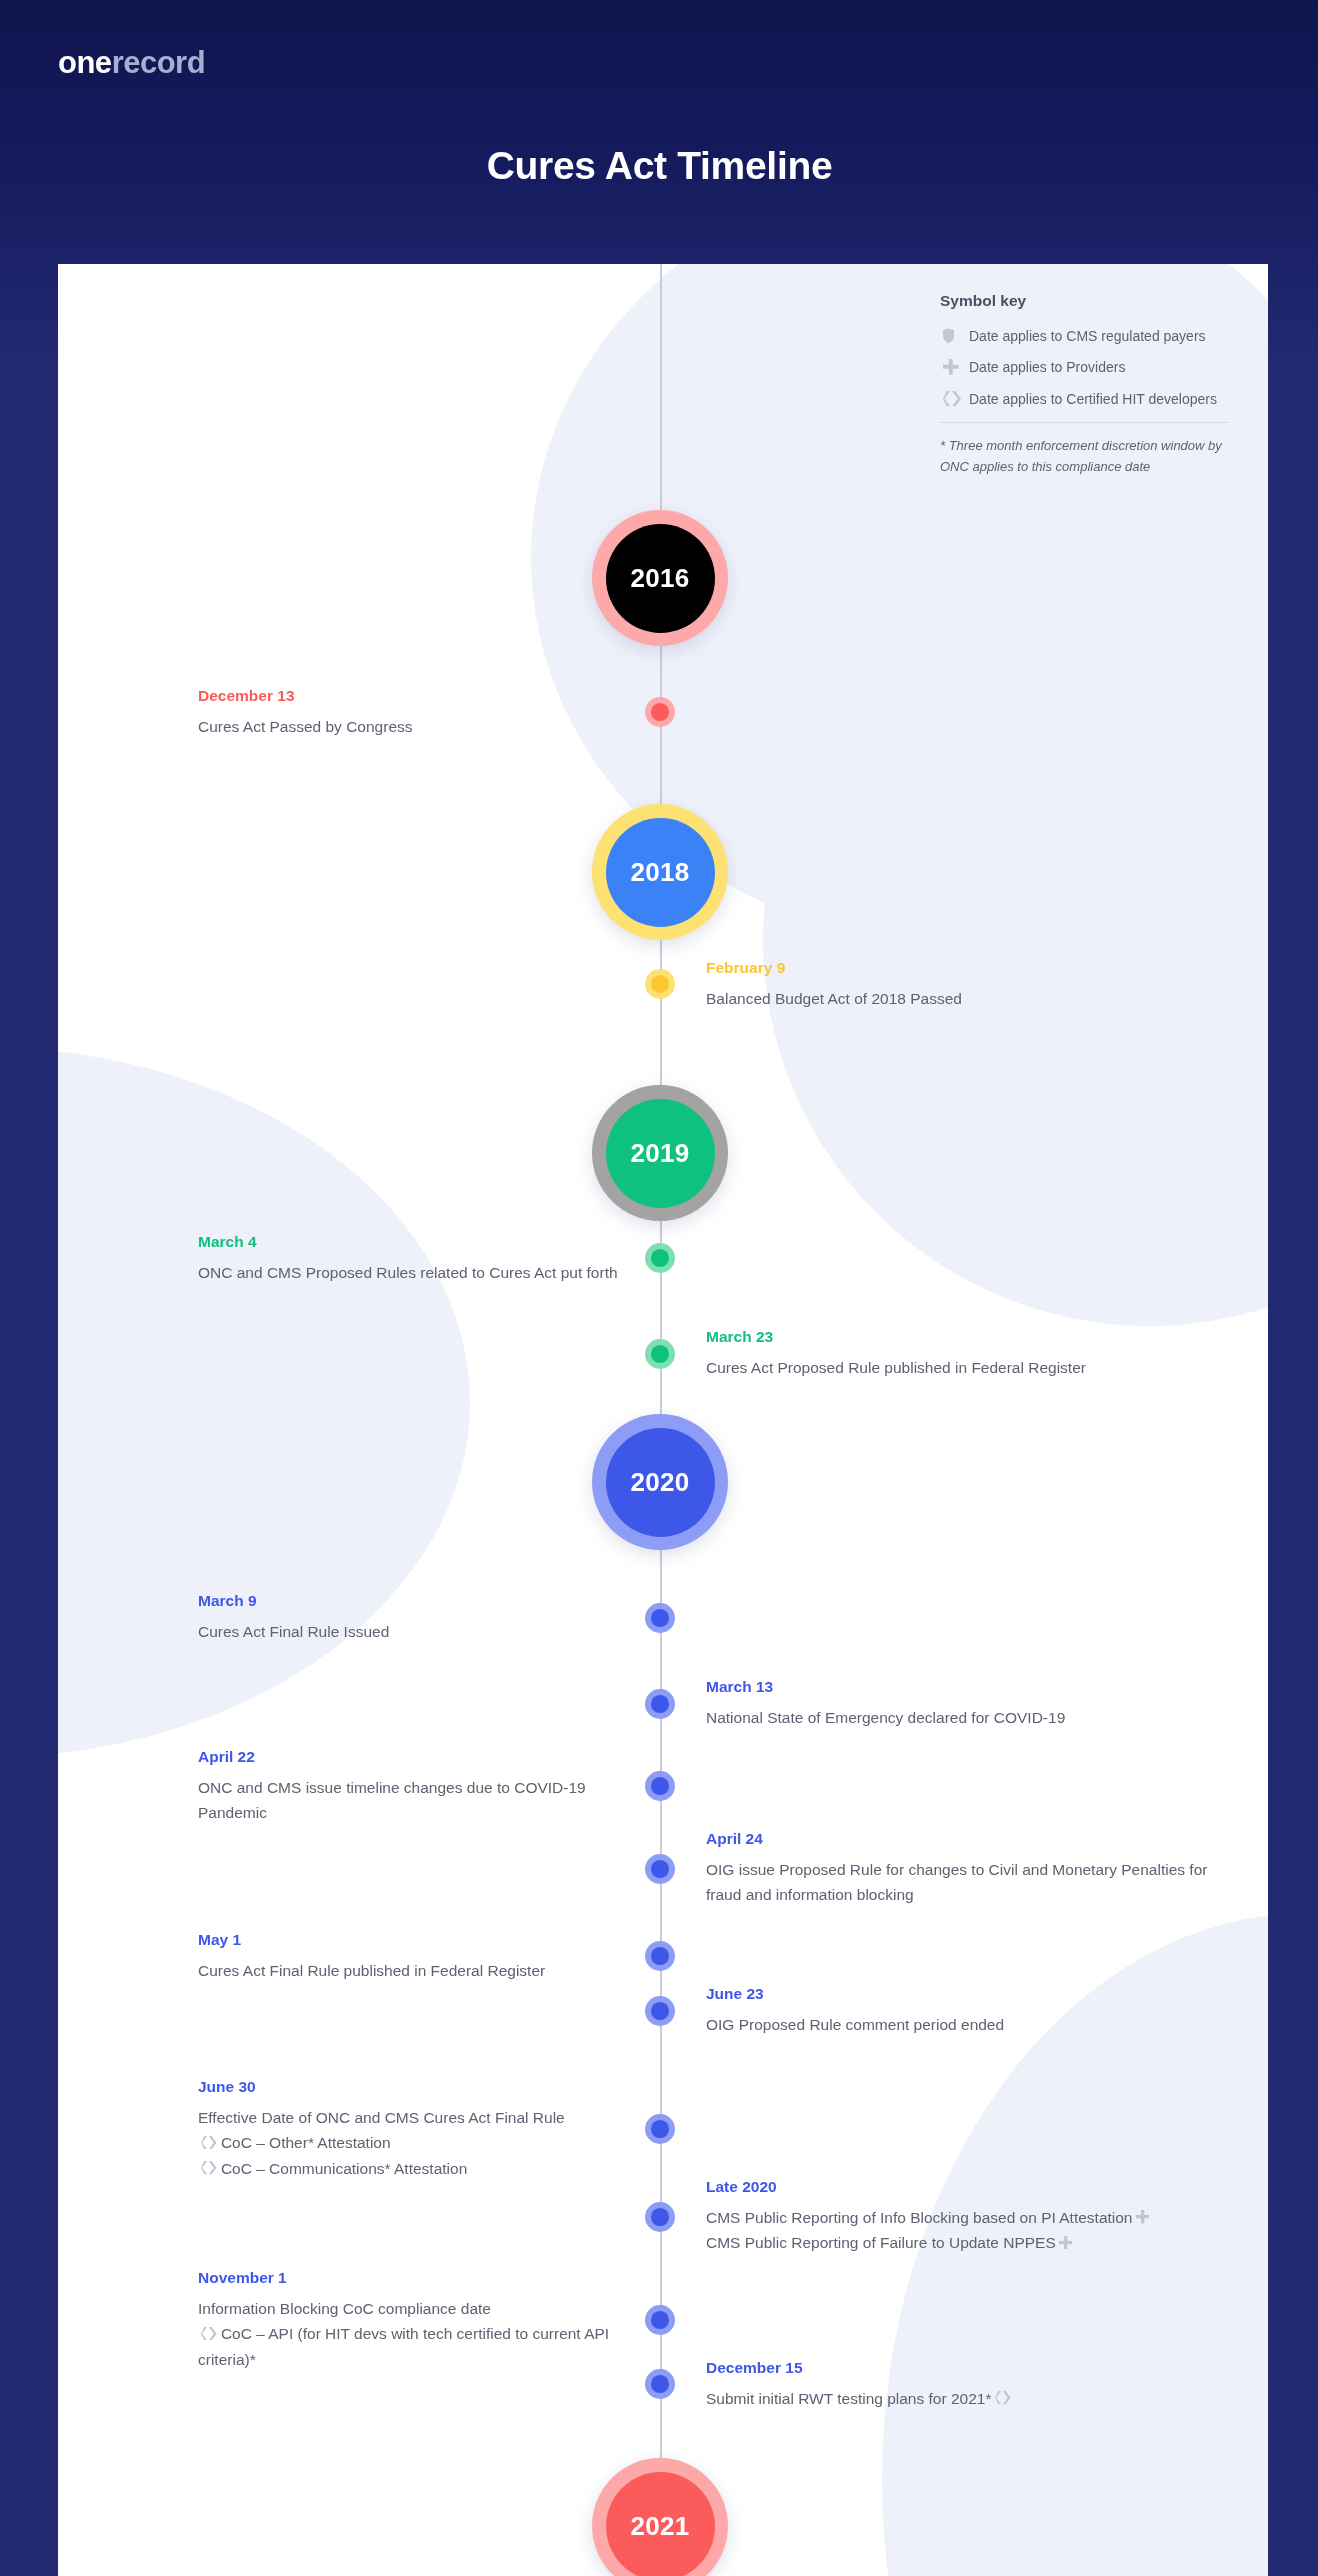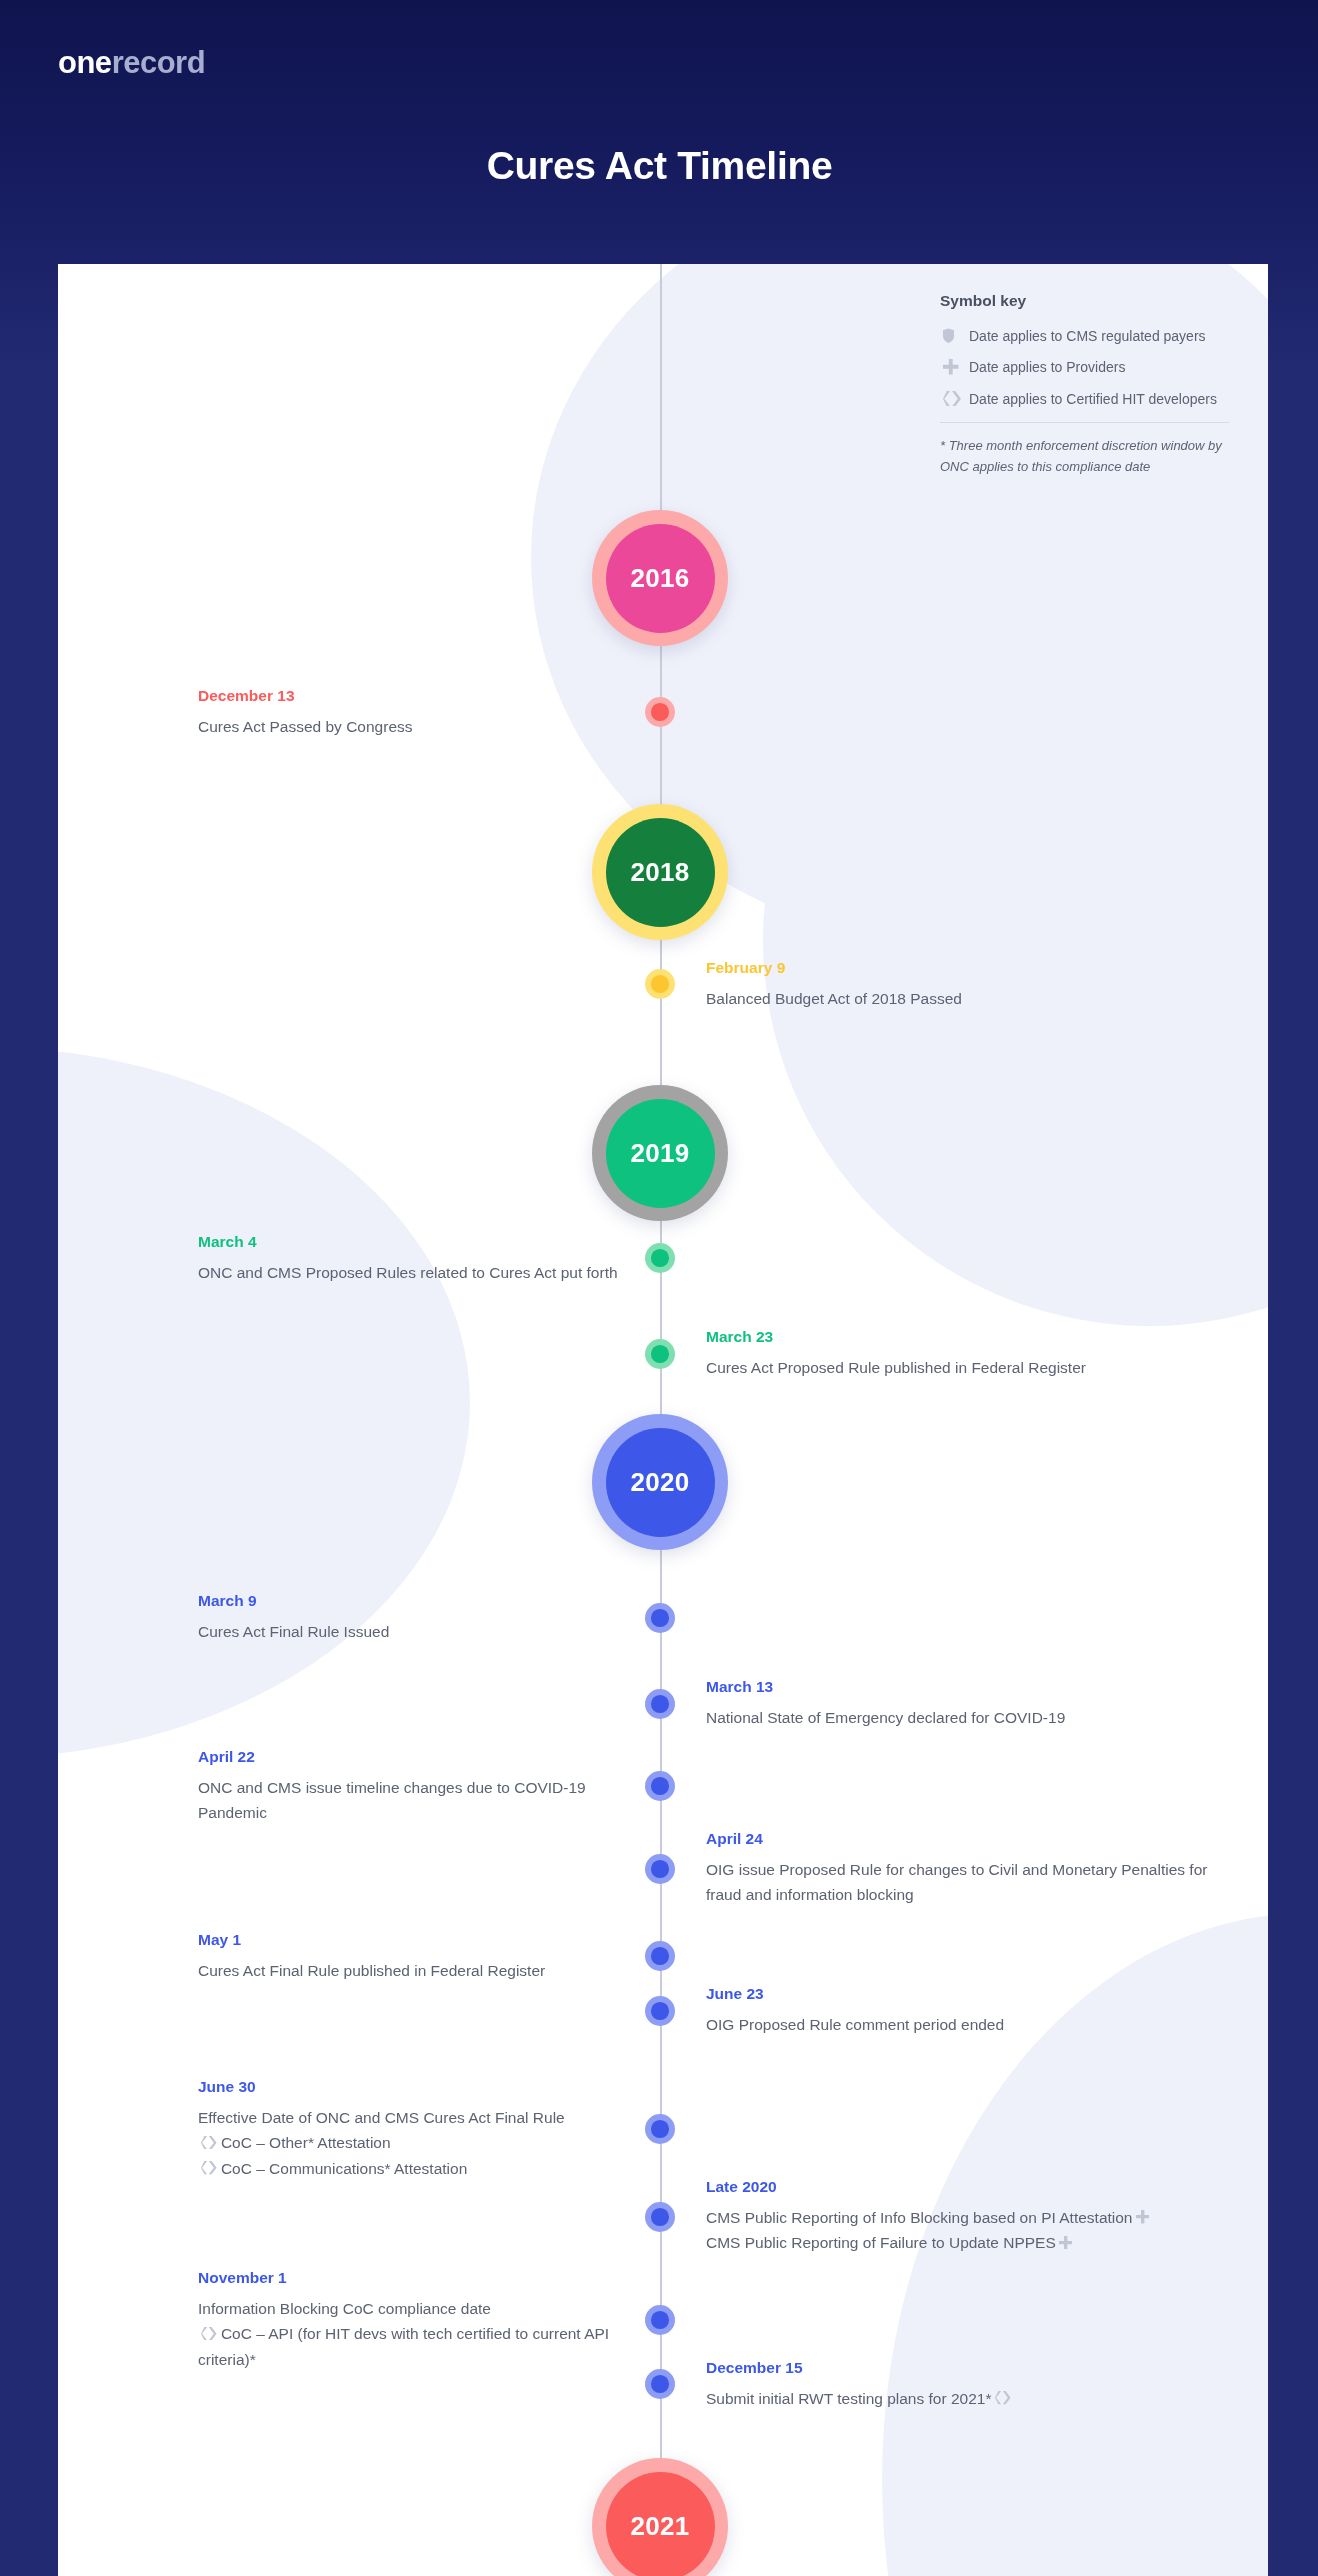--- a/index.html
+++ b/index.html
@@ -128,24 +128,24 @@
           </span>
           <span class="sk-text">Date applies to Certified HIT developers</span>
         </div>
       </div>
     <div class="sk-rule"></div>
     <div class="sk-note">* Three month enforcement discretion window by ONC applies to this compliance date</div>
   </div>
 
   <div id="stage">
       <div class="year-node" style="top: 314px; background: rgb(253, 169, 169);">
-        <div class="year-inner" style="background: #ec4899;">2016</div>
+        <div class="year-inner" style="background: #000000;">2016</div>
       </div>
       <div class="year-node" style="top: 608px; background: rgb(253, 225, 115);">
-        <div class="year-inner" style="background: #15803d;">2018</div>
+        <div class="year-inner" style="background: #3b82f6;">2018</div>
       </div>
       <div class="year-node" style="top: 889px; background: #a3a3a3;">
         <div class="year-inner" style="background: rgb(15, 193, 127);">2019</div>
       </div>
       <div class="year-node" style="top: 1218px; background: rgb(141, 157, 245);">
         <div class="year-inner" style="background: rgb(61, 88, 232);">2020</div>
       </div>
       <div class="year-node" style="top: 2262px; background: rgb(253, 169, 169);">
         <div class="year-inner" style="background: rgb(251, 91, 91);">2021</div>
       </div>

